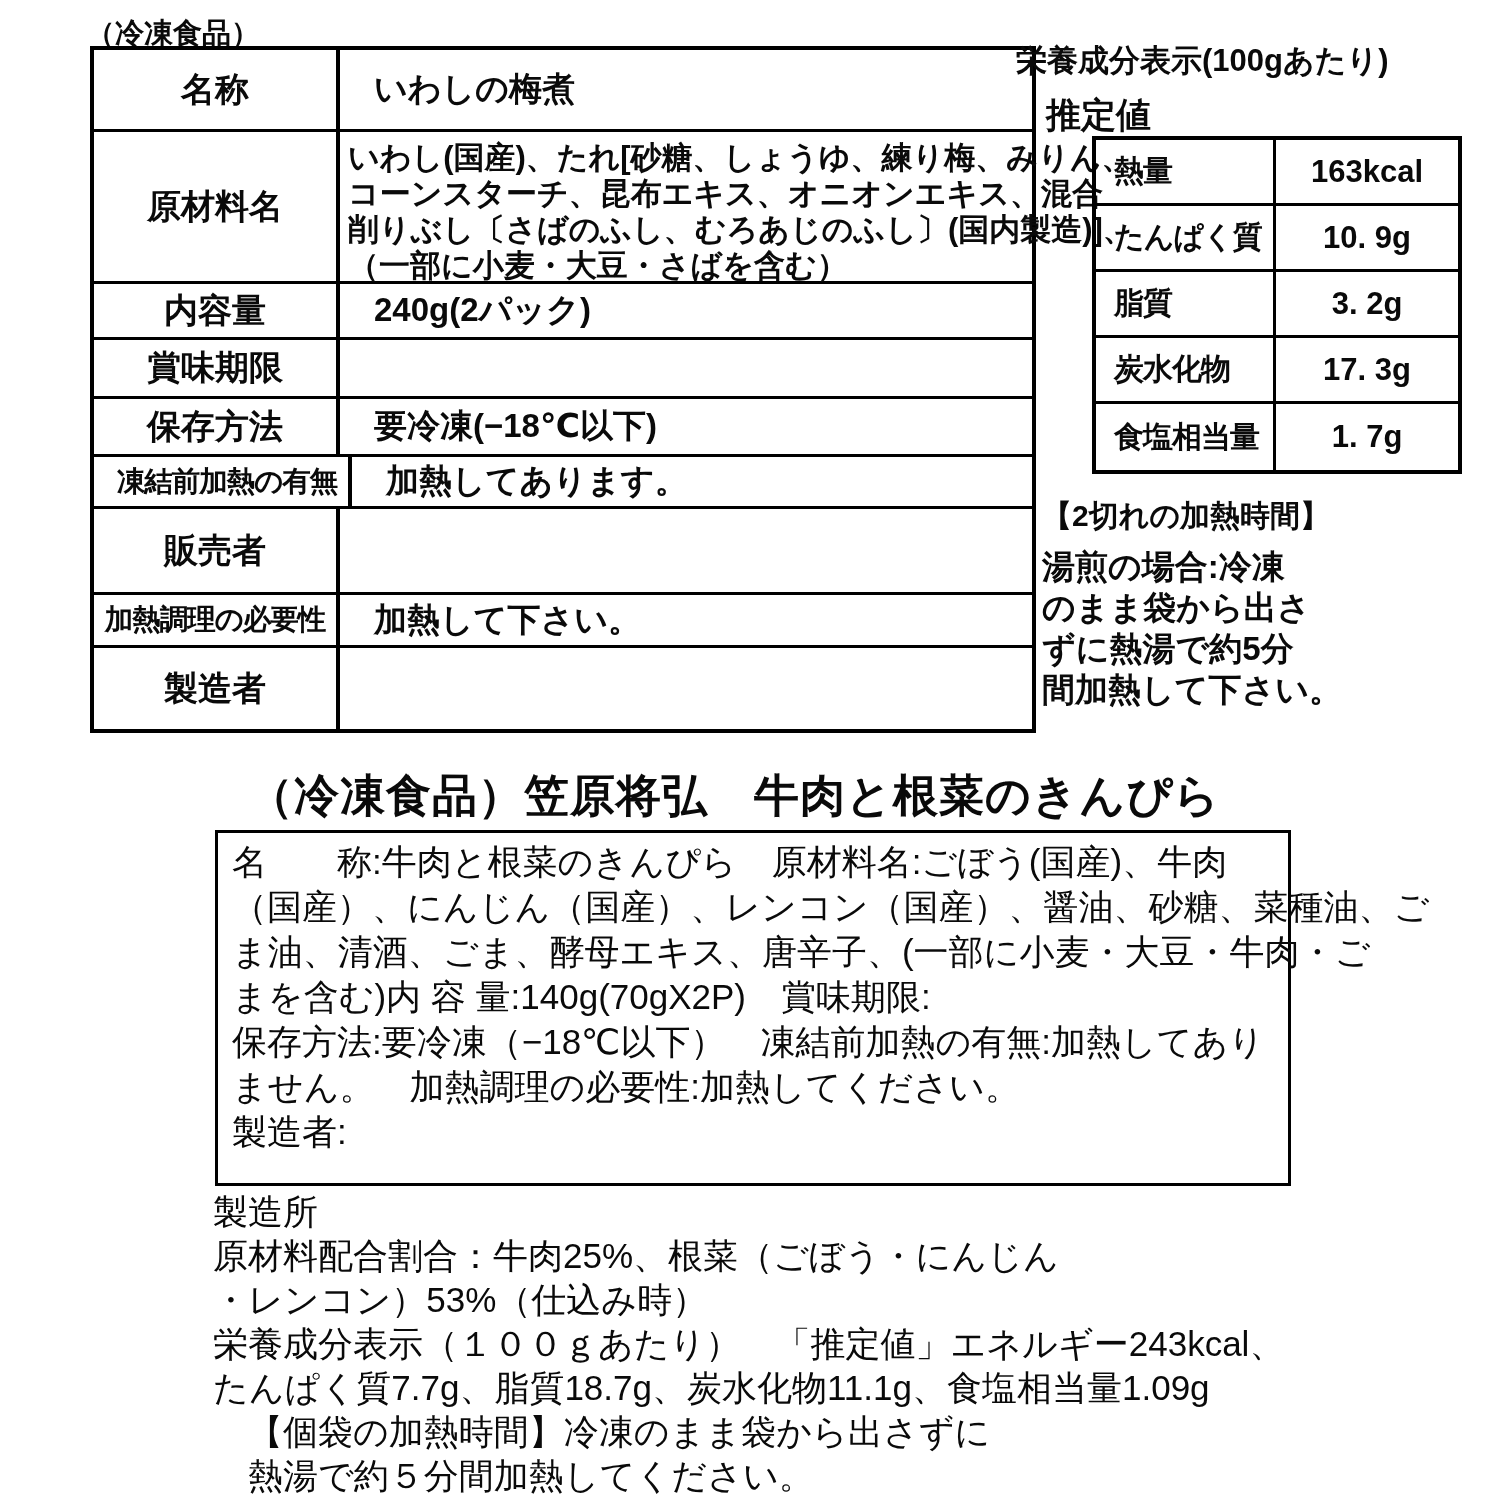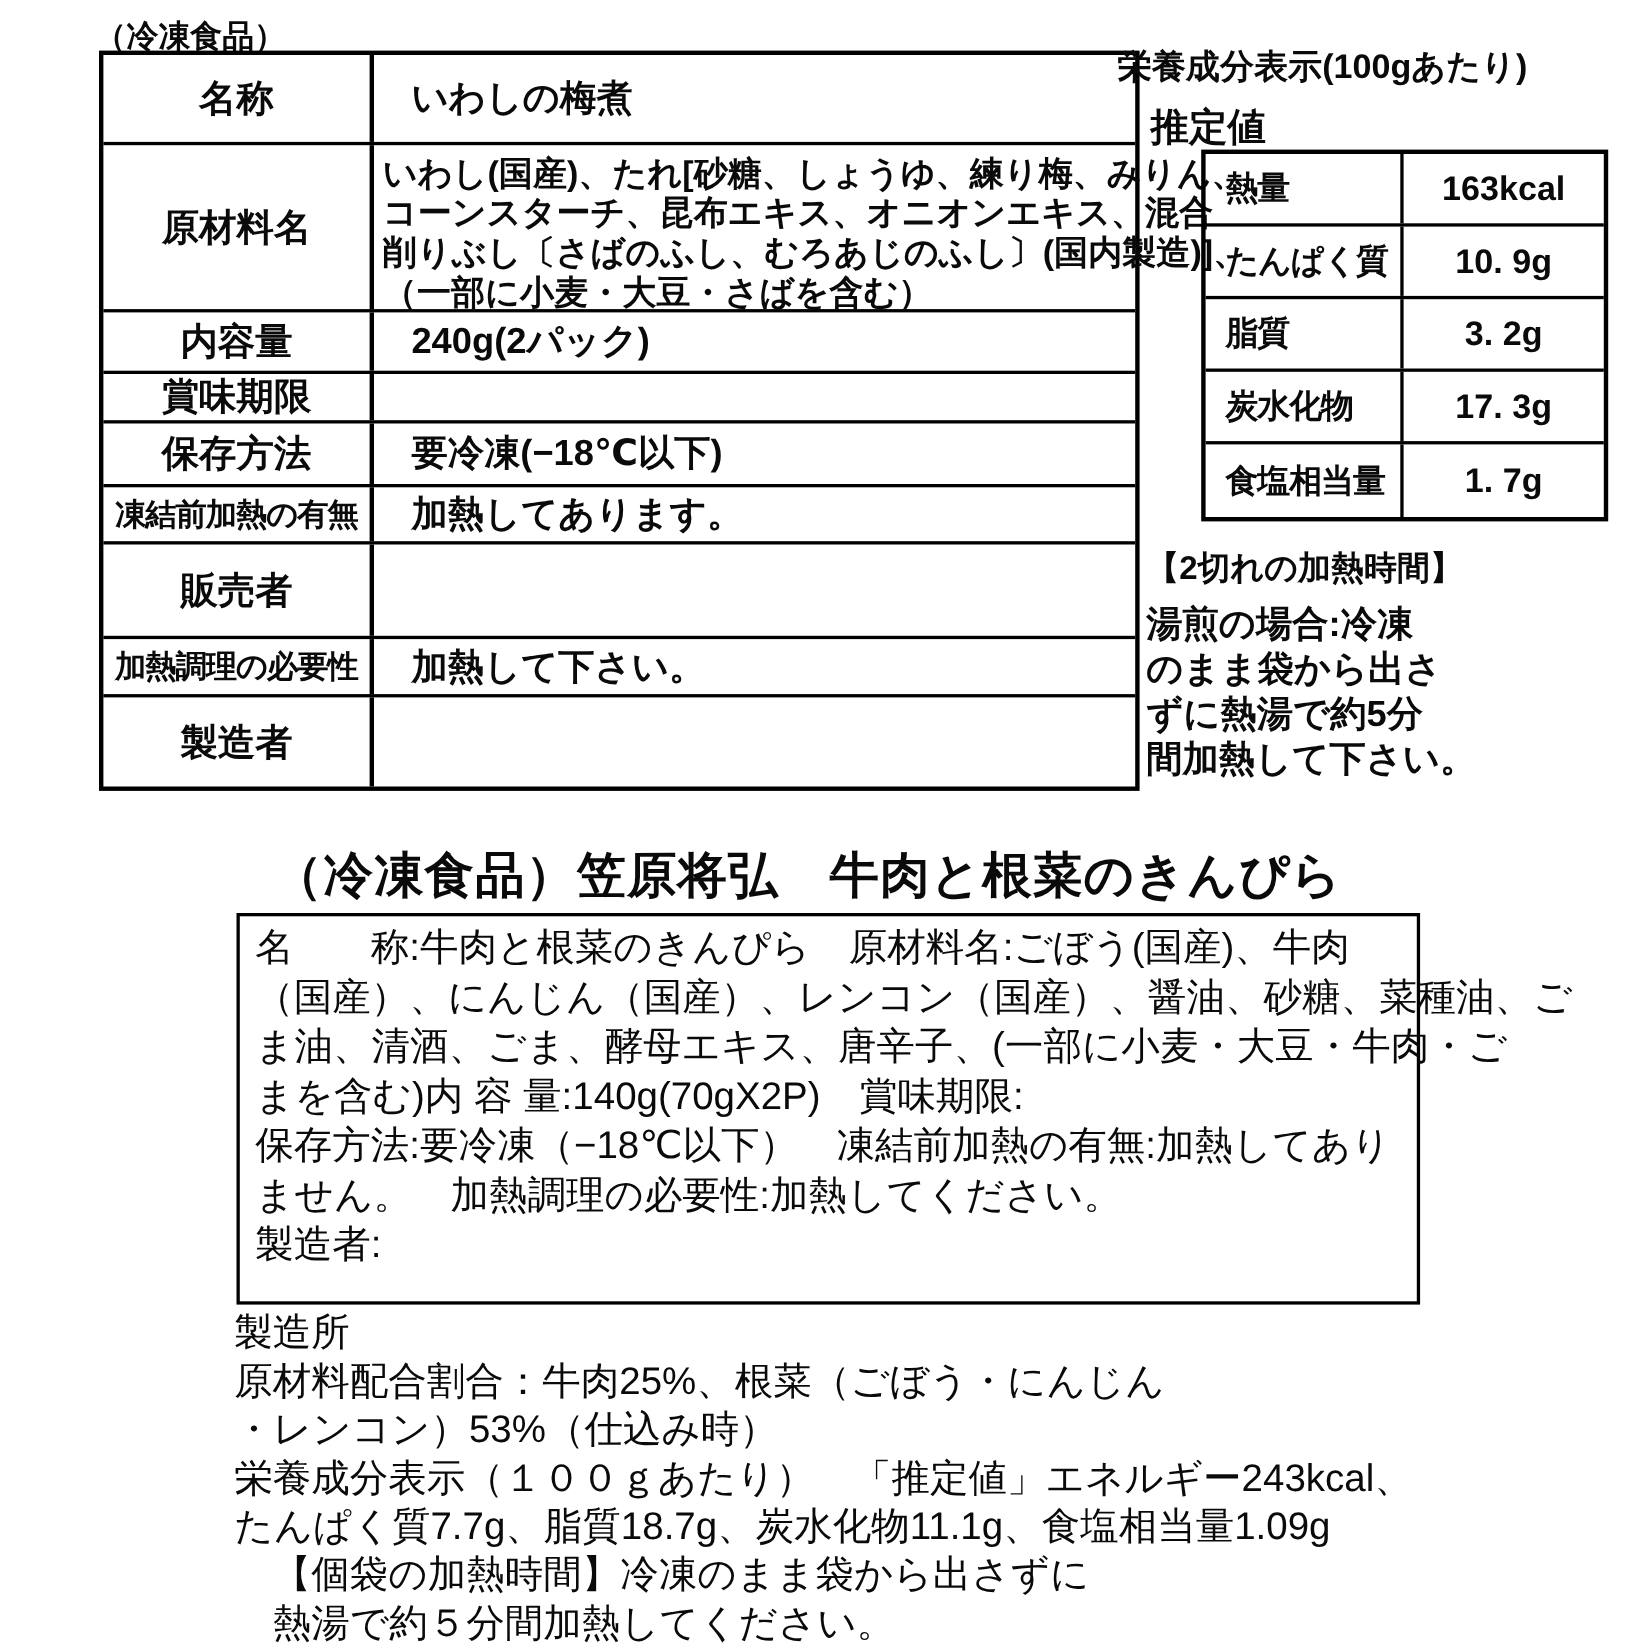--- a/index.html
+++ b/index.html
@@ -40,23 +40,23 @@
     padding-left: 34px;
     font-size: 33px; font-weight: 700;
   }
   .spec-value.multiline {
     display: block; padding: 8px 6px 4px 8px;
   }
   .ingr-line { font-size: 31px; font-weight: 700; line-height: 36px; white-space: nowrap; }
   .r-meisho   { height: 82px; }
   .r-genzai   { height: 152px; }
   .r-naiyo    { height: 56px; }
-  .r-shomi    { height: 45px; }
+  .r-shomi    { height: 59px; }
   .r-hozon    { height: 58px; }
-  .r-toketsu  { height: 52px; }
+  .r-toketsu  { height: 52px; padding-left: 12px; }
   .r-kanetsu  { height: 53px; }
   .r-hanbai   { height: 86px; }
   .r-seizo    { height: 81px; gap: 44px; }
 
   
   .nut-title { left: 1016px; top: 40px; font-size: 31px; font-weight: 700; }
   .nut-subtitle { left: 1046px; top: 92px; font-size: 35px; font-weight: 700; }
   .nut-table {
     left: 1052px; top: 136px; width: 370px;
     border: 4px solid #000;

